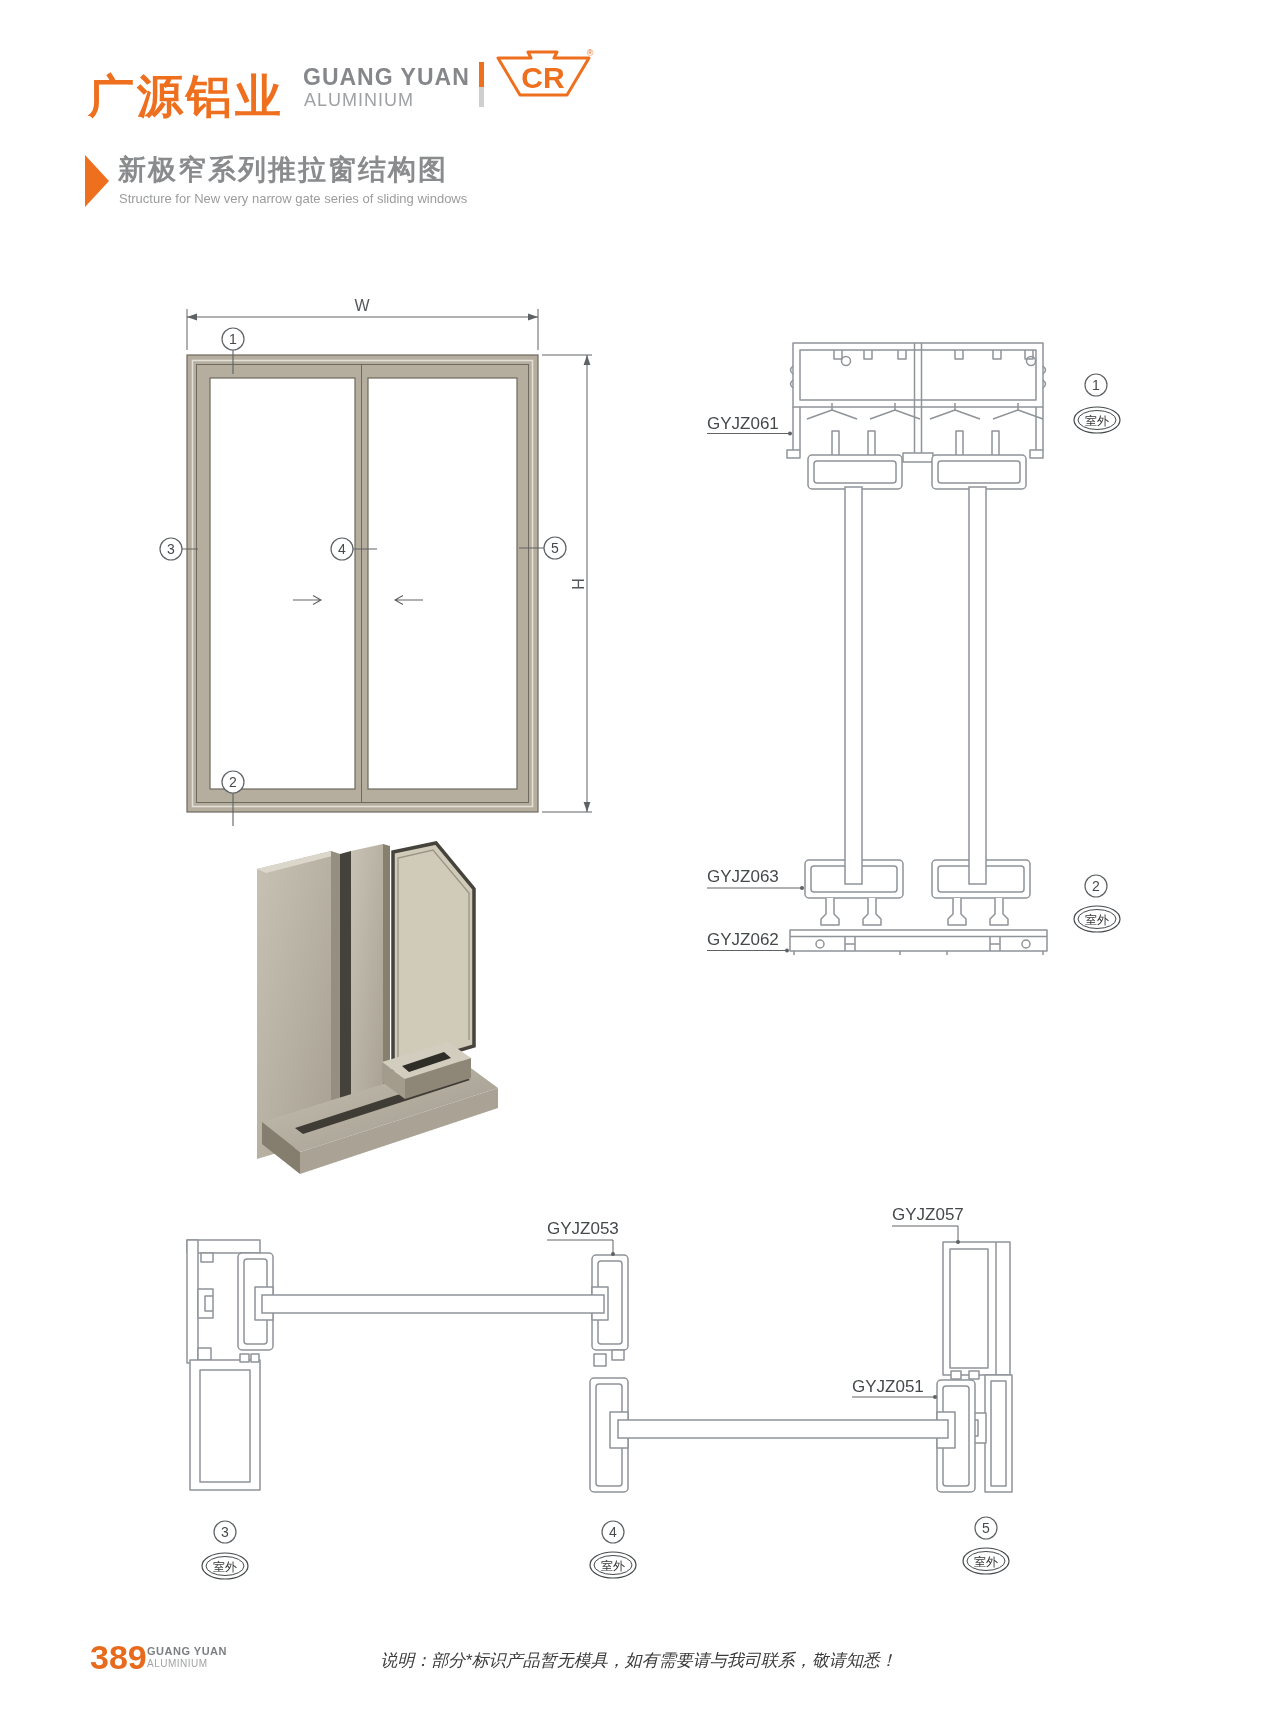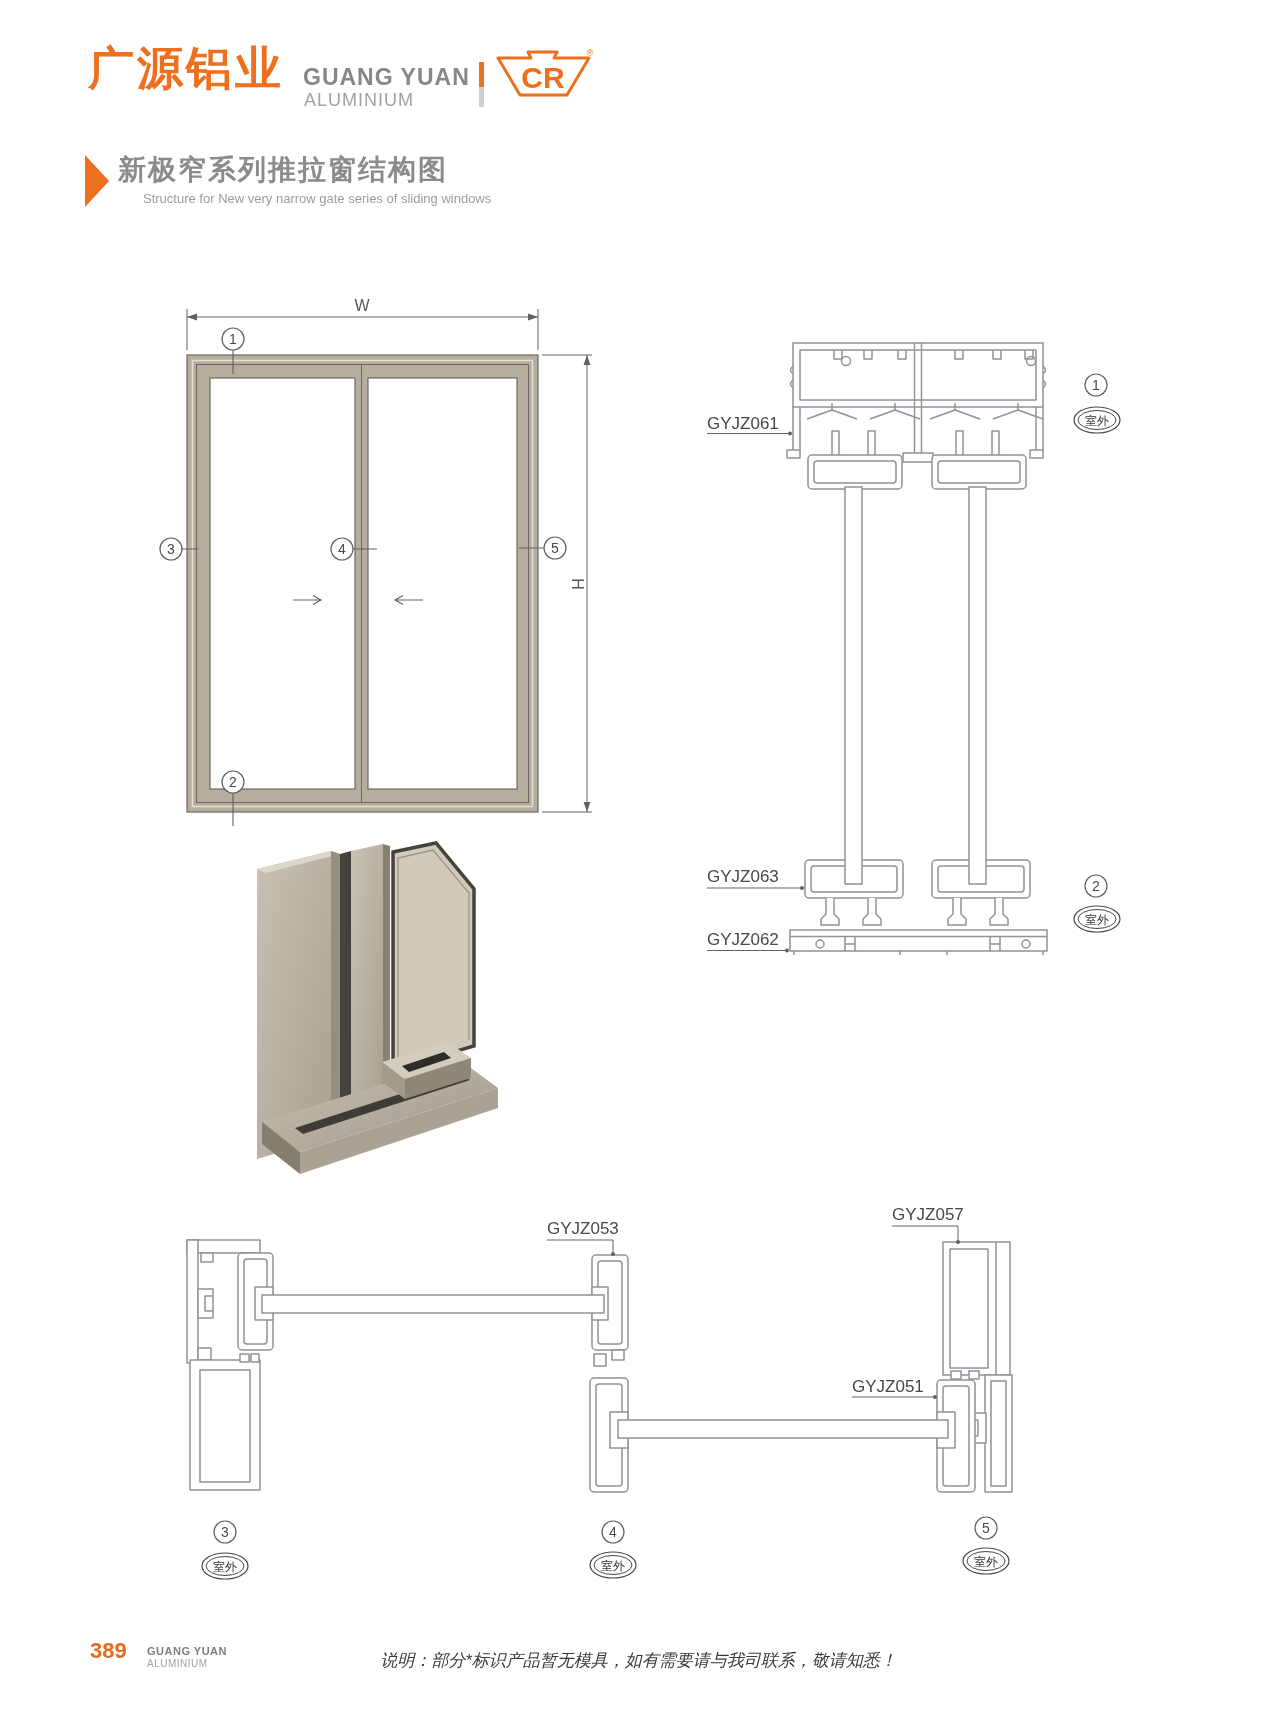--- a/index.html
+++ b/index.html
@@ -1,25 +1,25 @@
 <!DOCTYPE html>
 <html><head>
 <meta charset="utf-8">
 <style>
   html,body{margin:0;padding:0;background:#fff;}
   body{font-family:"Liberation Sans","DejaVu Sans",sans-serif;}
   #page{position:relative;width:1277px;height:1721px;background:#ffffff;overflow:hidden;}
   .abs{position:absolute;}
-  .logo-cn{left:88px;top:38px;font-size:46px;font-weight:bold;color:#ee6f1e;letter-spacing:3px;}
+  .logo-cn{left:88px;top:66px;font-size:46px;font-weight:bold;color:#ee6f1e;letter-spacing:3px;}
   .logo-en1{left:303px;top:64px;font-size:23px;font-weight:bold;color:#85878a;letter-spacing:1px;}
   .logo-en2{left:304px;top:90px;font-size:18px;color:#9fa1a4;letter-spacing:1px;}
   .logo-divider{left:479px;top:62px;width:5px;height:45px;background:linear-gradient(#ee6f1e 0 55%,#cfcfcf 55% 100%);}
   .title-cn{left:118px;top:151px;font-size:28px;font-weight:bold;color:#8a8b8d;letter-spacing:2px;text-align:right;}
-  .title-en{left:119px;top:191px;font-size:13px;color:#9b9c9e;margin-left:24px;}
-  .pageno{left:90px;top:1638px;font-size:22px;font-weight:bold;color:#e86a1d;text-align:center;}
+  .title-en{left:119px;top:191px;font-size:13px;color:#9b9c9e;}
+  .pageno{left:90px;top:1638px;font-size:34px;font-weight:bold;color:#e86a1d;text-align:center;}
   .foot-brand1{left:147px;top:1645px;font-size:11px;font-weight:bold;color:#7c7e80;letter-spacing:.5px;}
   .foot-brand2{left:147px;top:1658px;font-size:10px;color:#a2a4a6;letter-spacing:.5px;}
   .foot-note{left:0;right:0;top:1649px;text-align:center;font-size:17px;color:#3a3a3a;font-style:italic;}
   svg text{font-family:"Liberation Sans","DejaVu Sans",sans-serif;}
 </style>
 </head>
 <body>
 
 <div id="page">
 

